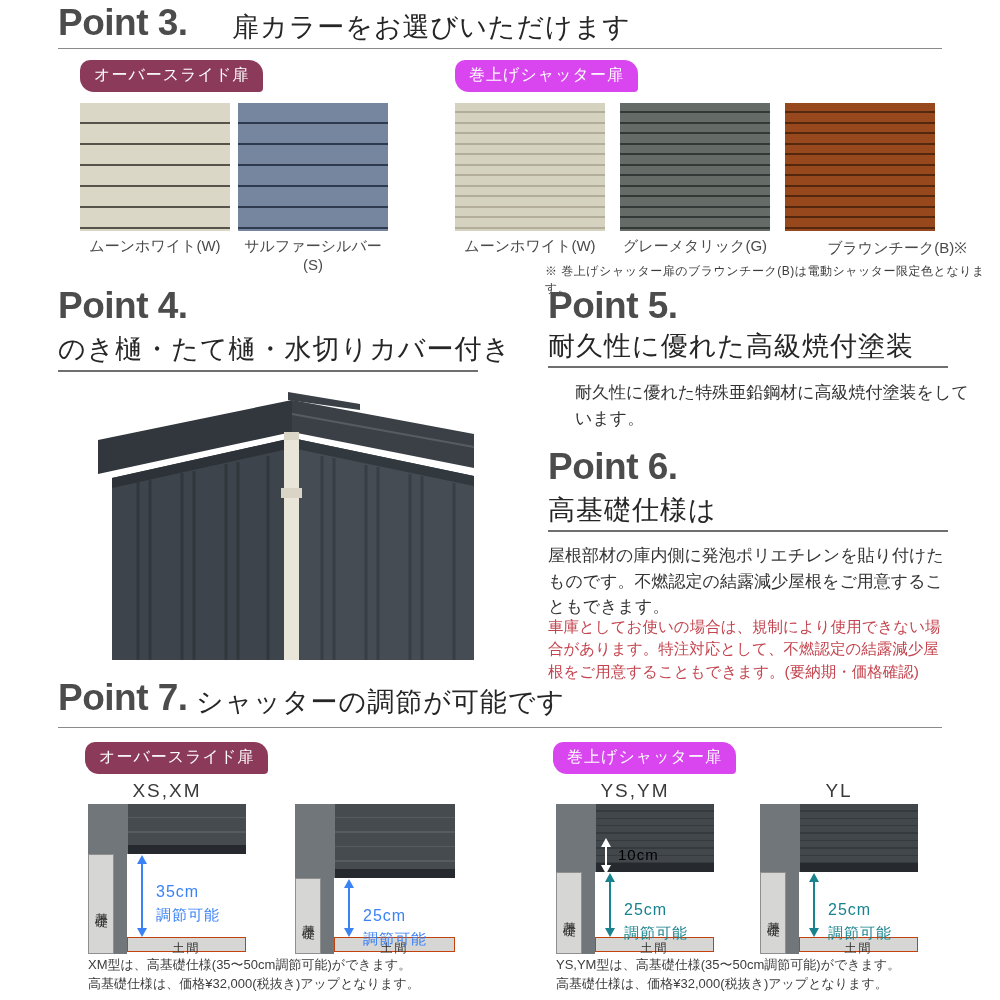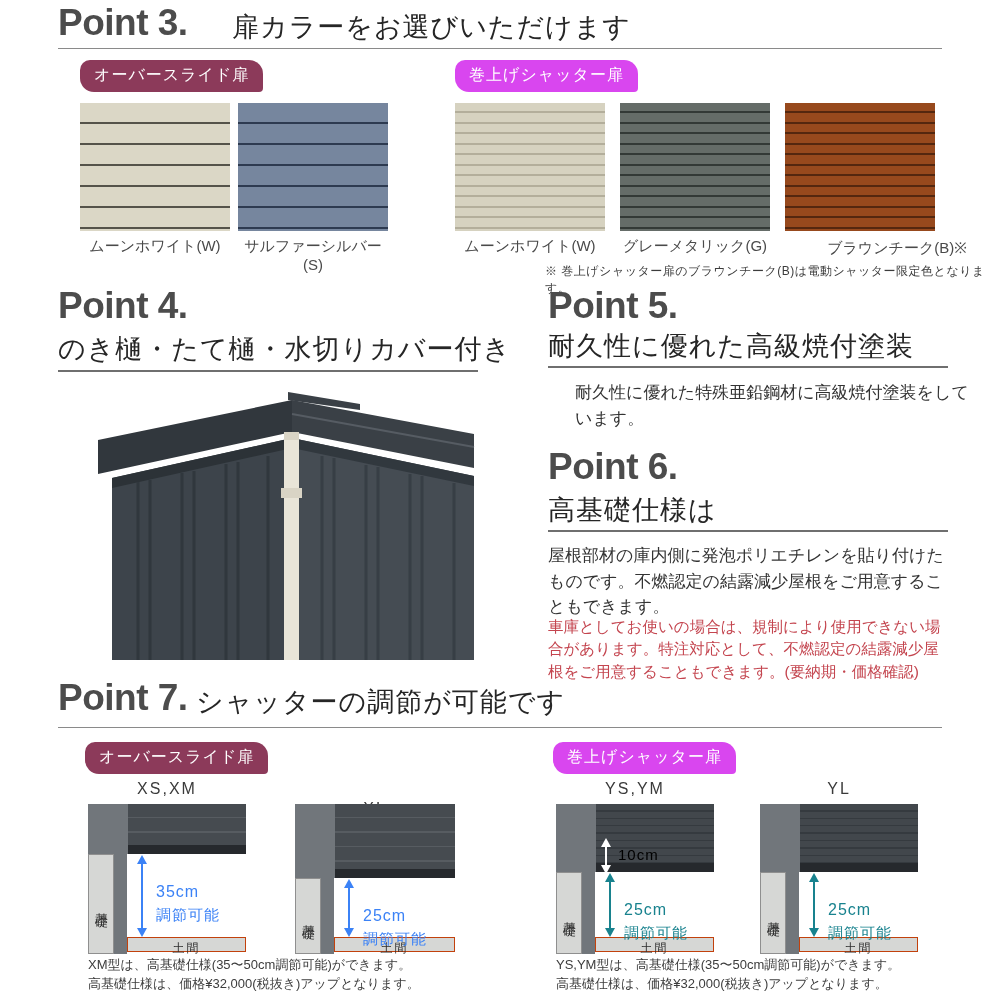--- a/index.html
+++ b/index.html
@@ -23,21 +23,21 @@
   .sw-slat-w   { background:repeating-linear-gradient(180deg,#d6d2c0 0 8.5px,#b3ae9b 8.5px 10.5px); }
   .sw-slat-g   { background:repeating-linear-gradient(180deg,#656c68 0 8.5px,#333936 8.5px 10.5px); }
   .sw-slat-b   { background:repeating-linear-gradient(180deg,#97491d 0 8.5px,#54270f 8.5px 10.5px); }
   .sw-label { position:absolute; top:237px; font-size:15px; color:#4a4a4a; text-align:center; }
 
   .note-small { position:absolute; font-size:12px; color:#3c3c3c; letter-spacing:0.5px; }
   .body-text { position:absolute; font-size:17px; line-height:1.5; color:#333; width:402px; }
   .warn-text { position:absolute; font-size:15.5px; line-height:1.45; color:#c4454f; width:402px; }
 
   
-  .diag-title { position:absolute; top:780px; font-size:16px; color:#3a3a3a; letter-spacing:2px; text-align:center; }
+  .diag-title { position:absolute; top:780px; font-size:19px; color:#3a3a3a; letter-spacing:2px; text-align:center; }
   .diag { position:absolute; top:804px; height:150px; }
   .d-corner { position:absolute; left:0; top:0; width:40px; height:var(--H); background:#71767b; }
   .d-found  { position:absolute; left:0; top:var(--H); width:26px; bottom:0; background:#d6d7d5;
               border:1px solid #8f8f8f; display:flex; align-items:center; justify-content:center; }
   .d-found span { writing-mode:vertical-rl; font-size:13px; color:#2e2e2e; letter-spacing:2px; }
   .d-col { position:absolute; left:26px; top:var(--H); width:13px; bottom:0; background:#71767b; }
   .d-shutter { position:absolute; left:39px; right:0; top:0; height:var(--H);
                background:repeating-linear-gradient(180deg,#464b50 0 13px,#575c61 13px 14.5px); }
   .d-shutter::after { content:""; position:absolute; left:0; right:0; bottom:0; height:9px; background:#26292d; }
   .d-shutter.slats { background:repeating-linear-gradient(180deg,#42474c 0 6px,#353a3f 6px 7.5px); }

